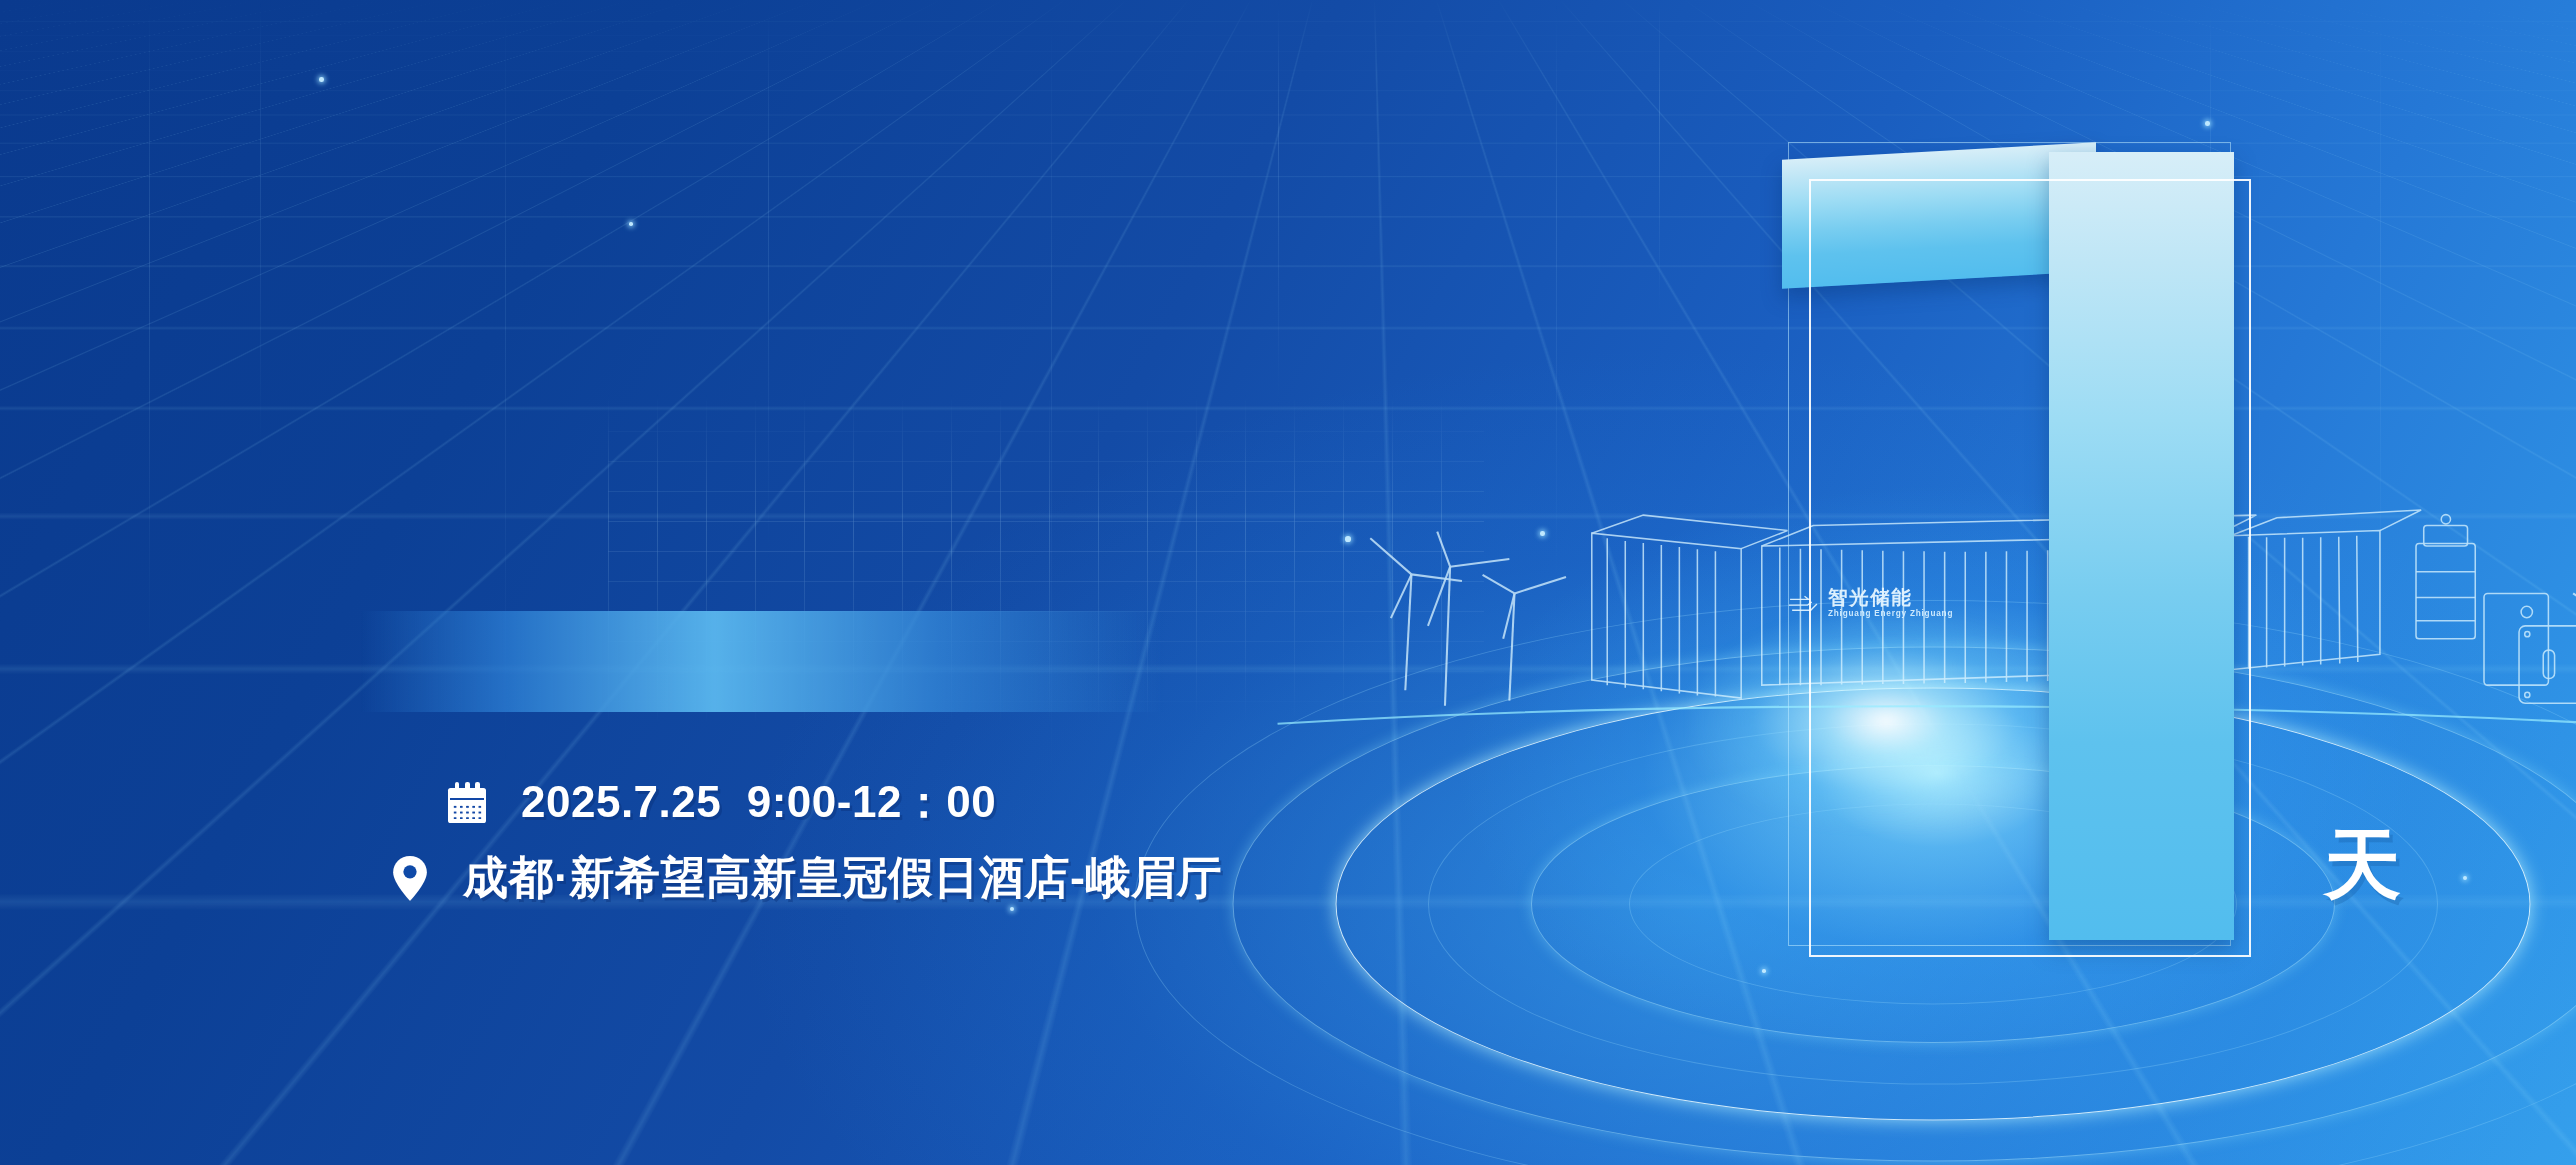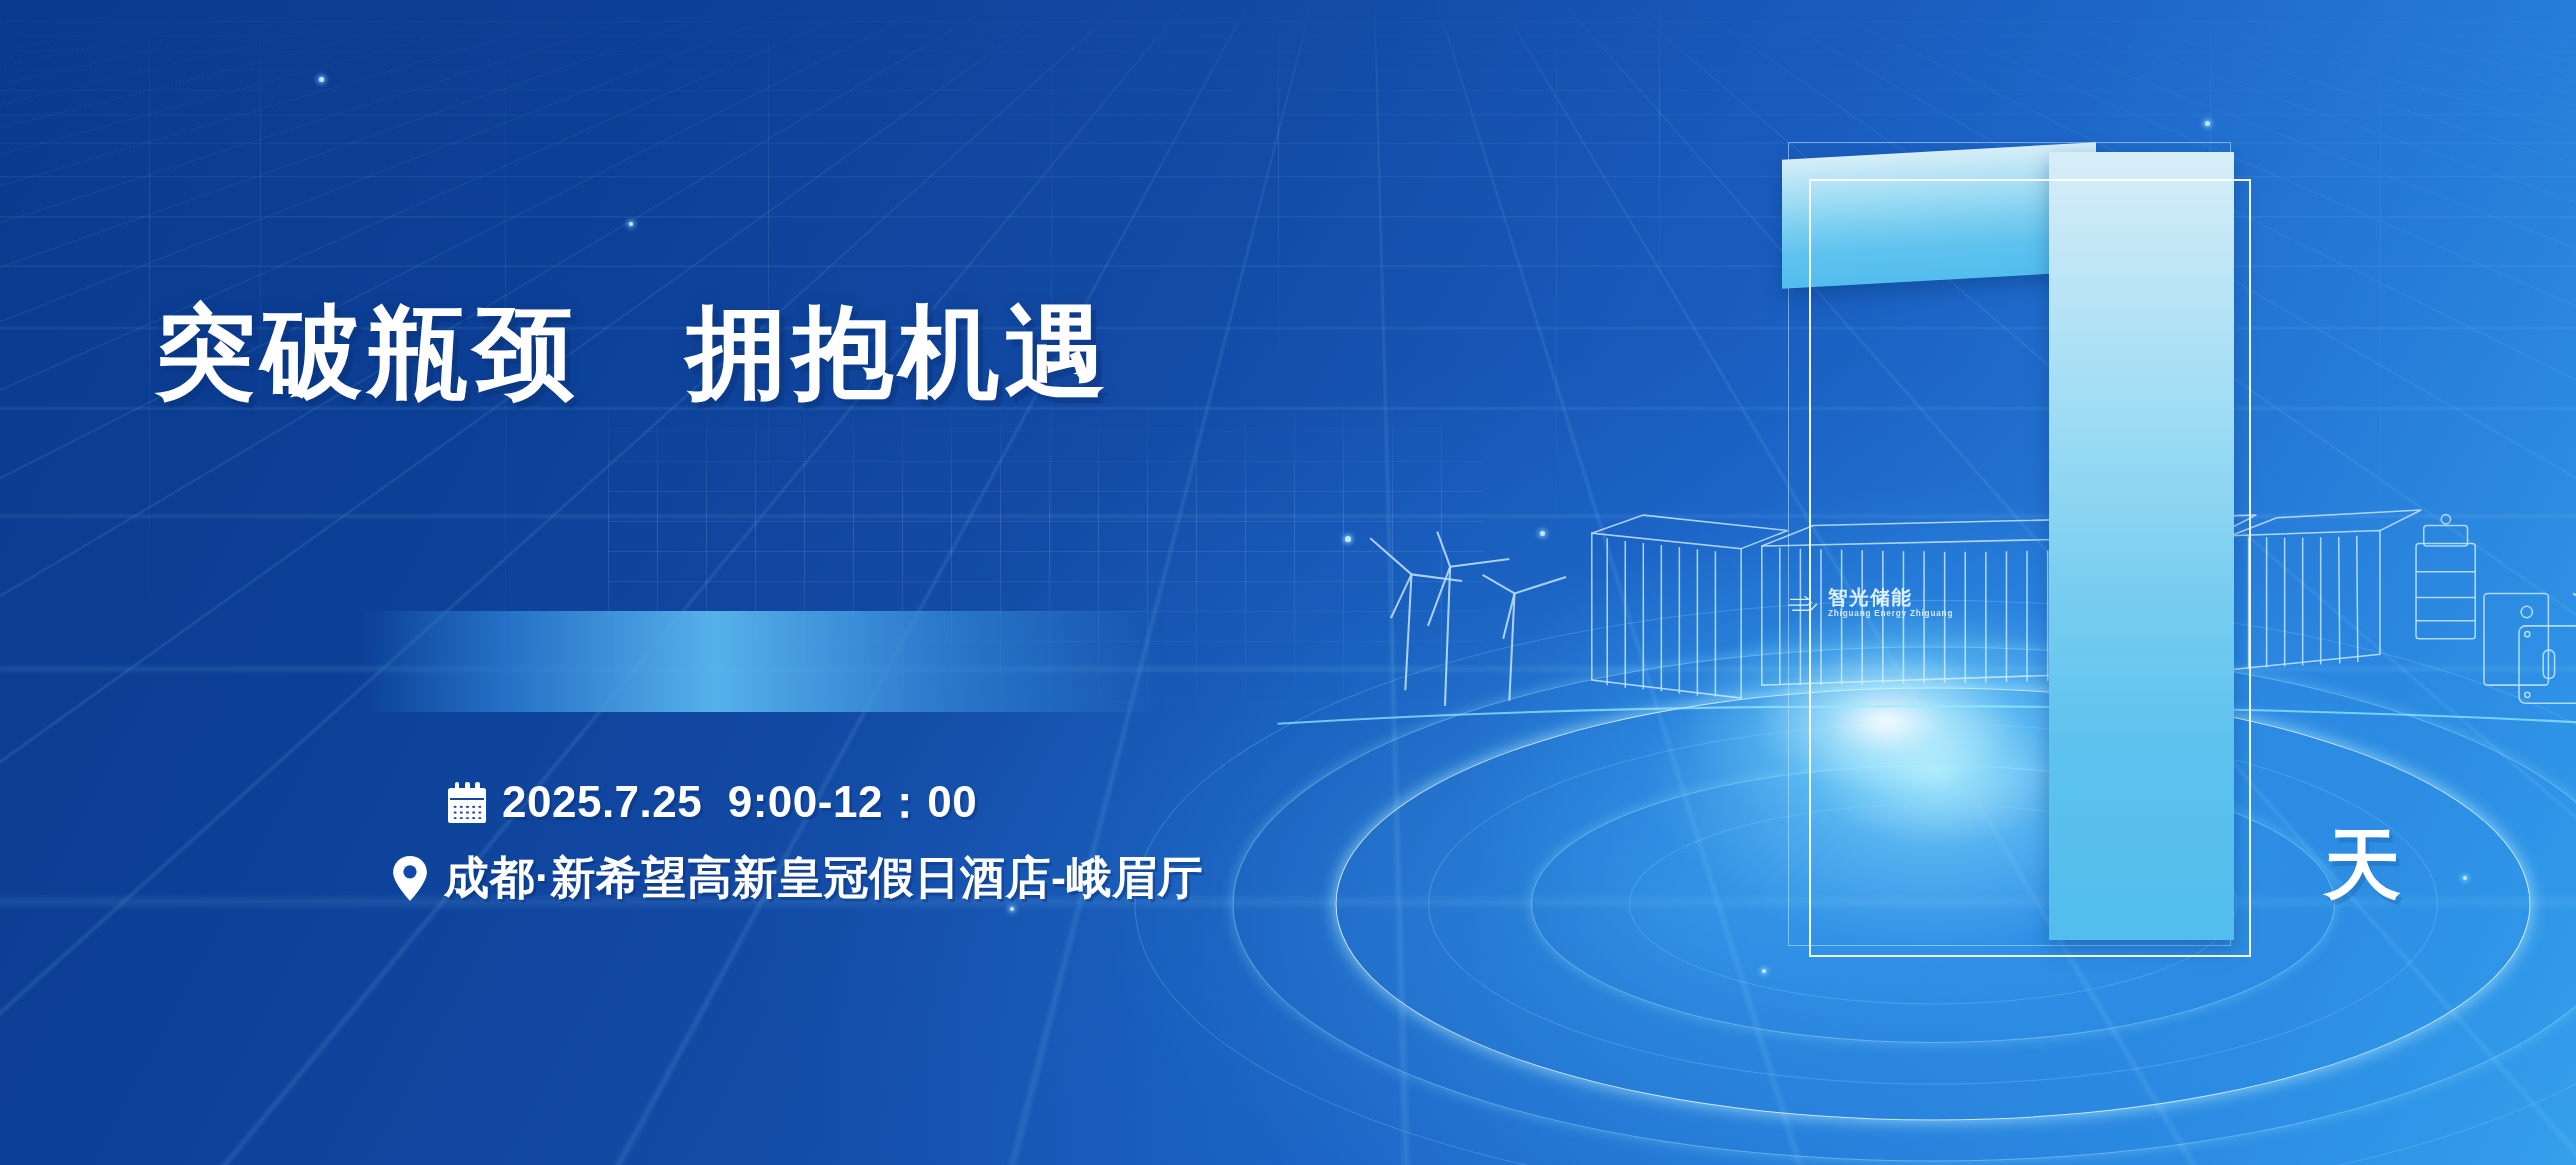--- a/index.html
+++ b/index.html
@@ -89,21 +89,21 @@
   }
   .forum-band{
     position:absolute;left:361px;top:611px;width:804px;height:101px;
     background:linear-gradient(90deg, rgba(18,70,160,0) 0%, rgba(46,130,215,.72) 18%, rgba(92,186,240,.92) 44%, rgba(54,140,220,.70) 72%, rgba(18,70,160,0) 100%);
   }
   .forum-text{
     position:absolute;left:495px;top:626px;
     font-size:65px;font-weight:bold;color:#ffffff;letter-spacing:3.1px;white-space:pre;
     text-shadow:3.6px 4.1px 0 rgba(8,48,120,.38);
   }
-  .meta-row{position:absolute;display:flex;align-items:center;gap:16px;}
+  .meta-row{position:absolute;display:flex;align-items:center;gap:35px;}
   .meta-date{left:448px;top:773px;}
   .meta-venue{left:392px;top:848px;}
   .meta-text{
     font-size:44px;font-weight:bold;color:#ffffff;white-space:pre;letter-spacing:0.5px;
     text-shadow:2.6px 3.1px 0 rgba(8,46,115,.38);
   }
   .meta-text.venue{font-size:45px;}
 
   
   .cal-icon{width:38px;height:41px;position:relative;flex:0 0 auto;}
@@ -255,21 +255,20 @@
     <div class="num-ghost"></div>
     <div class="numeral">
       <div class="bar flag"></div>
       <div class="bar stem"></div>
     </div>
     <div class="num-outline"></div>
   </div>
 
   <div class="day-char">天</div>
 
-  <div class="headline">突破瓶颈　拥抱机遇</div>
 
   <div class="forum-band"></div>
 
   <div class="meta-row meta-date">
     <div class="cal-icon">
       <div class="ring3" style="left:6.7px"></div>
       <div class="ring3" style="left:17px"></div>
       <div class="ring3" style="left:27px"></div>
       <div class="body"></div>
       <div class="sep"></div>

